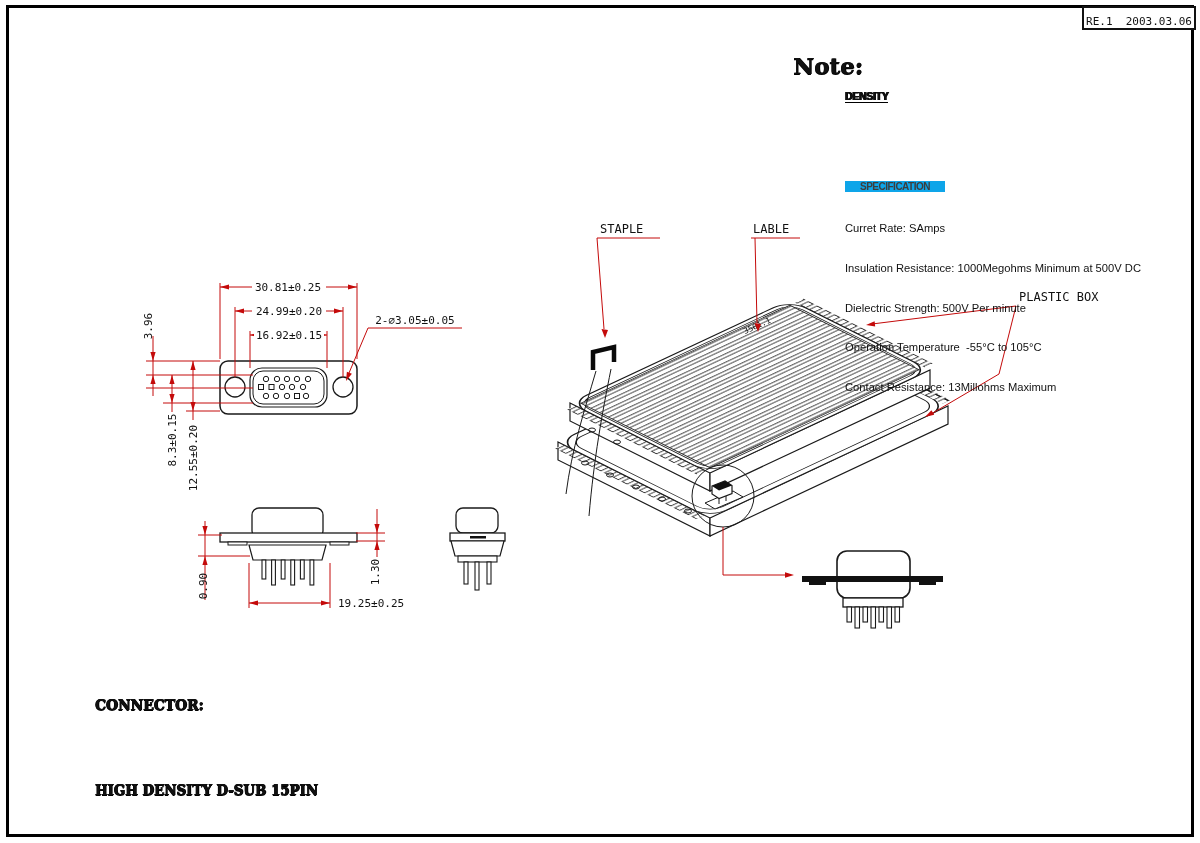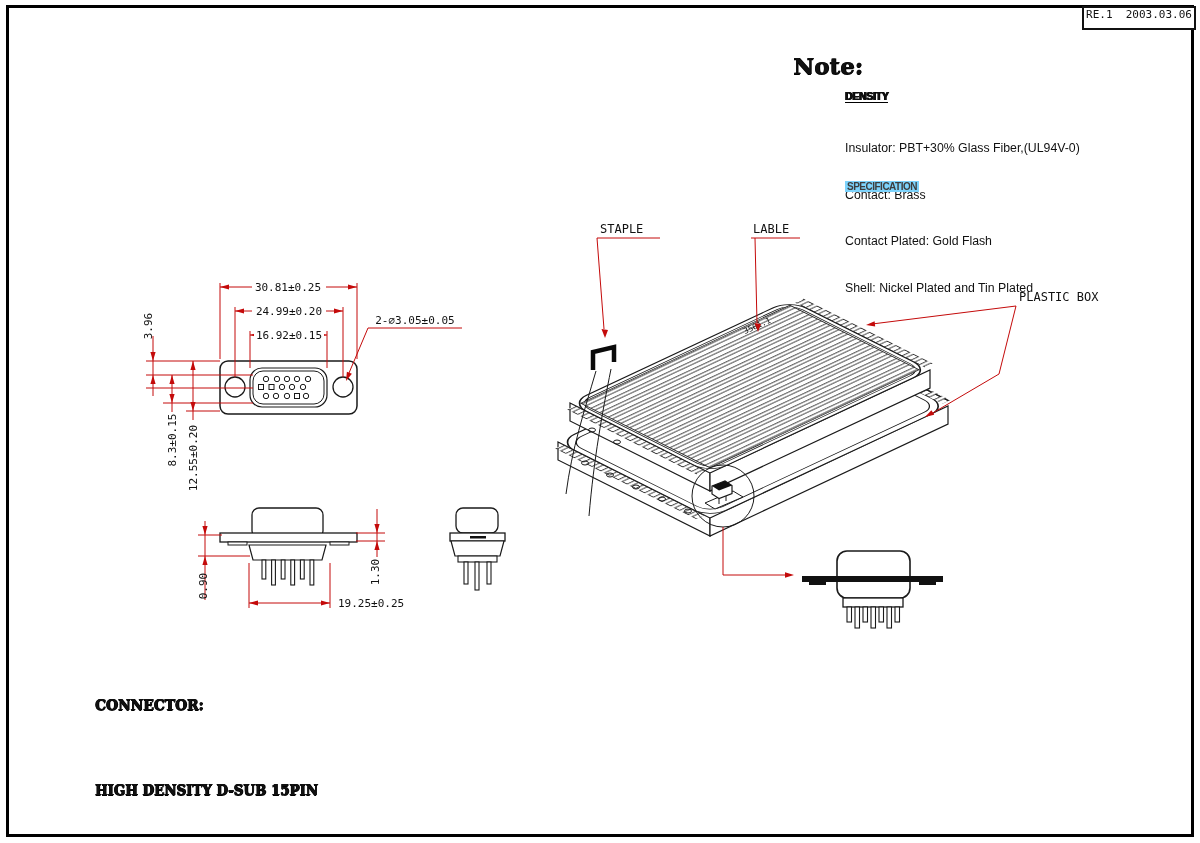--- a/index.html
+++ b/index.html
@@ -1,30 +1,30 @@
 <!DOCTYPE html>
 <html><head>
 <meta charset="utf-8">
 <style>
   html,body{margin:0;padding:0;background:#fff;}
   .page{position:relative;width:1200px;height:843px;background:#fff;overflow:hidden;
         font-family:"Liberation Sans",sans-serif;color:#111;}
   .abs{position:absolute;}
   .frame{left:6px;top:5px;width:1182px;height:826px;border:3px solid #000;}
   .revbox{left:1082px;top:6px;width:110px;height:20px;border:2px solid #111;background:#fff;
-          display:flex;align-items:flex-start;justify-content:center;
+          display:flex;align-items:flex-end;justify-content:center;
           font-family:"DejaVu Sans Mono",monospace;font-size:11px;white-space:pre;}
   .note-title{left:793px;top:52px;font-family:"DejaVu Serif",serif;font-weight:bold;font-size:23px;
           text-shadow:0.7px 0 #000, 0 0.5px #000;}
   .mat-head{left:845px;top:90px;font-size:10.5px;font-weight:bold;letter-spacing:-0.3px;
           border-bottom:1.5px solid #000;filter:blur(0.3px);text-shadow:0.7px 0 #000,-0.5px 0 #000;}
   .txtblock{font-size:12.3px;line-height:15.5px;white-space:pre;}
   .mat-lines{left:845px;top:110px;}
-  .spec-head{left:845px;top:181px;font-size:10px;font-weight:bold;background:#7dd3fc;color:#3d3d3d;
-          letter-spacing:-0.5px;padding:0 2px;line-height:11px;height:11px;overflow:hidden;}
+  .spec-head{left:845px;top:181px;font-size:10px;font-weight:bold;background:#0ea5e9;color:#3d3d3d;
+          letter-spacing:-0.5px;padding:0 15px;line-height:11px;height:11px;overflow:hidden;}
   .spec-lines{left:845px;top:196px;font-size:11.2px;line-height:13.2px;white-space:pre;}
   .conn{left:95px;top:696px;font-family:"DejaVu Serif",serif;font-weight:bold;
         transform:scaleX(0.92);transform-origin:left top;
         text-shadow:0.8px 0 #000,-0.4px 0 #000,0 0.5px #000;}
   .conn-head{font-size:15px;}
   .conn-lines{margin-top:13px;font-size:14.5px;line-height:25px;white-space:pre;}
   svg{position:absolute;left:0;top:0;}
   svg text{font-family:"DejaVu Sans Mono",monospace;fill:#111;}
   .blk{stroke:#1a1a1a;fill:none;}
   .blkf{stroke:#1a1a1a;fill:#fff;}
@@ -268,27 +268,28 @@
       <text x="1019" y="301">PLASTIC BOX</text>
     </g>
   </svg>
 
   <div class="abs revbox">
     <span>RE.1  2003.03.06</span>
   </div>
 
   <div class="abs note-title">Note:</div>
   <div class="abs mat-head">DENSITY</div>
-  <div class="abs txtblock mat-lines">
-    <div>Insulator: PBT+30% Glass Fiber,(UL94V-0)</div>
-    <div>Contact: Brass</div>
-    <div>Contact Plated: Gold Flash</div>
-    <div>Shell: Nickel Plated and Tin Plated</div>
+  <div class="abs spec-head">SPECIFICATION</div>
+  <div class="abs spec-lines">
+    <div>Curret Rate: SAmps</div>
+    <div>Insulation Resistance: 1000Megohms Minimum at 500V DC</div>
+    <div>Dielectric Strength: 500V Per minute</div>
+    <div>Operation Temperature  -55°C to 105°C</div>
+    <div>Contact Resistance: 13Millohms Maximum</div>
   </div>
-  <div class="abs spec-head">SPECIFICATION</div>
 
   <div class="abs conn">
     <div class="conn-head">CONNECTOR:</div>
     <div class="conn-lines">
       <div>HIGH DENSITY D-SUB 15PIN</div>
       
       
     </div>
   </div>
 

